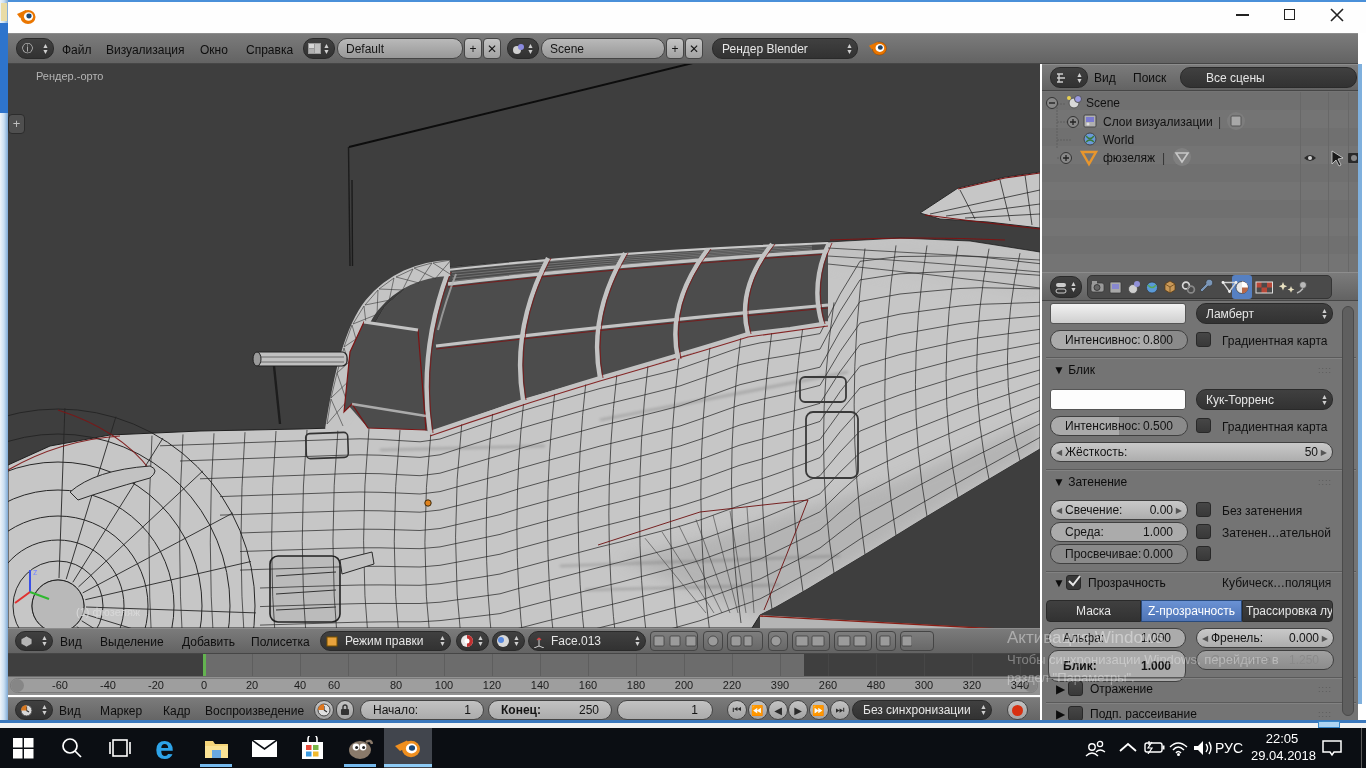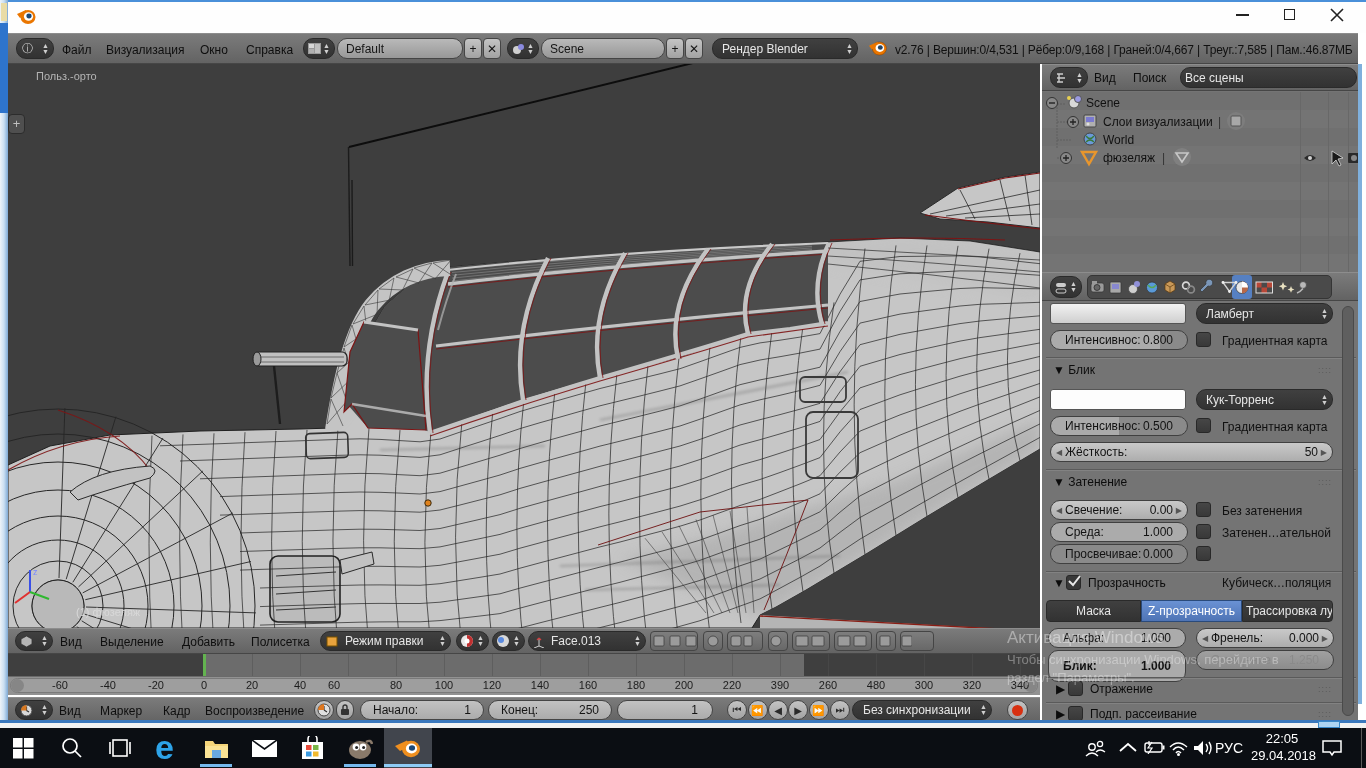--- a/index.html
+++ b/index.html
@@ -71,21 +71,20 @@
     <div class="abs lfield" style="left:541px;top:38px;width:124px;height:21px;padding-left:8px;background:linear-gradient(#b9b9b9,#989898);">Scene</div>
     <div class="abs lfield" style="left:666px;top:38px;width:18px;height:21px;justify-content:center;border-radius:4px;">+</div>
     <div class="abs lfield" style="left:685px;top:38px;width:18px;height:21px;justify-content:center;border-radius:4px;">✕</div>
     <div class="abs dfield" style="left:712px;top:38px;width:146px;height:21px;padding-left:9px;">Рендер Blender<span class="updn">▲<br>▼</span></div>
     <svg class="abs" style="left:868px;top:40px" width="19" height="16" viewBox="0 0 20 17">
 <ellipse cx="12" cy="9" rx="7.5" ry="7" fill="#ea7600" stroke="#7a3c00" stroke-width="0.5"></ellipse>
 <path d="M1,6 L10,2 12,6 4,10 Z" fill="#ea7600"></path>
 <ellipse cx="12.5" cy="8.5" rx="4.6" ry="4.2" fill="#fff"></ellipse>
 <ellipse cx="13" cy="8" rx="2.6" ry="2.4" fill="#26425f"></ellipse>
 </svg>
-    <div class="abs btext" style="left:895px;top:43px;letter-spacing:-0.15px;">v2.76 | Вершин:0/4,531 | Рёбер:0/9,168 | Граней:0/4,667 | Треуг.:7,585 | Пам.:46.87МБ</div>
     <svg class="abs" style="left:8px;top:64px" width="1032" height="564" viewBox="8 64 1032 564">
       <defs>
         <clipPath id="vpclip">
           <rect x="8" y="64" width="1032" height="564"></rect>
         </clipPath>
       </defs>
       <g clip-path="url(#vpclip)">
         <rect x="8" y="64" width="1032" height="564" fill="#3e3e3e"></rect>
         <clipPath id="bodyclip">
           <path d="M8.0,465.0 L50.0,446.0 L110.0,435.0 L200.0,431.0 L300.0,429.0 L332.0,428.0 L345.0,398.0 L360.0,348.0 L385.0,306.0 L415.0,280.0 L450.0,267.0 L520.0,261.0 L600.0,256.0 L690.0,251.0 L770.0,246.0 L828.0,242.0 L900.0,238.0 L970.0,241.0 L1040.0,252.0 L1040.0,449.0 L1040.0,449.0 L986.0,481.0 L926.0,517.0 L866.0,554.0 L806.0,590.0 L776.0,607.0 L760.0,615.0 L752.0,628.0 L8.0,628.0 Z"></path>
@@ -161,21 +160,21 @@
         <rect x="270" y="556" width="70" height="66" rx="8" fill="rgba(0,0,0,0.05)" stroke="#222" stroke-width="1.6"></rect>
         <path d="M276,576 L336,572 M276,594 L336,590 M276,610 L336,607" stroke="#333" stroke-width="1"></path>
         <path d="M340,560 L372,552 374,564 342,574 Z" fill="#c2c2c2" stroke="#2a2a2a" stroke-width="1"></path>
         <circle cx="428" cy="503" r="3.2" fill="#e0821c" stroke="#3a2a10" stroke-width="1"></circle>
         <path d="M30,592 L30,570" stroke="#3a50e8" stroke-width="2"></path>
         <path d="M30,592 L15,603" stroke="#e03030" stroke-width="2"></path>
         <path d="M30,592 L49,599" stroke="#30b830" stroke-width="2"></path>
         <text x="33" y="575" font-size="9" fill="#7a8aff">z</text>
       </g>
     </svg>
-    <div class="abs" style="left:36px;top:70px;font-size:11px;color:#b4b4b4;">Польз.-орто</div>
+    <div class="abs" style="left:36px;top:70px;font-size:11px;color:#b4b4b4;">Рендер.-орто</div>
     <div class="abs" style="left:8px;top:114px;width:17px;height:20px;background:#4f4f4f;border:1px solid #2c2c2c;border-radius:4px;color:#c0c0c0;font-size:13px;text-align:center;line-height:18px;">+</div>
     <div class="abs" style="left:76px;top:606px;font-size:11px;color:#d8d8d8;">(1) фюзеляж</div>
     <div class="abs hdr" style="left:8px;top:628px;width:1032px;height:26px;"></div>
     <div class="abs dfield" style="left:15px;top:631px;width:38px;height:20px;padding-left:4px;">
       <svg width="13" height="12">
         <path d="M6.5,1 L12,4 12,9 6.5,12 1,9 1,4 Z" fill="#b5b5b5" stroke="#333" stroke-width="0.8"></path>
       </svg>
       <span class="updn">▲<br>▼</span>
     </div>
     <div class="abs menu" style="left:60px;top:635px;">Вид</div>
@@ -306,21 +305,21 @@
       <svg width="10" height="12">
         <rect x="1" y="5" width="8" height="6" rx="1" fill="#333"></rect>
         <path d="M3,5 L3,3 A2,2 0 0 1 7,3 L7,5" stroke="#333" stroke-width="1.4" fill="none"></path>
       </svg>
     </div>
     <div class="abs lfield" style="left:360px;top:700px;width:124px;height:20px;background:linear-gradient(#c2c2c2,#ababab);">
       <span style="margin-left:12px;">Начало:</span>
       <span style="margin-left:auto;margin-right:12px;">1</span>
     </div>
     <div class="abs lfield" style="left:488px;top:700px;width:124px;height:20px;background:linear-gradient(#c2c2c2,#ababab);">
-      <span style="margin-left:12px;">Конец:</span>
+      <span style="margin-left:12px;font-weight:bold;">Конец:</span>
       <span style="margin-left:auto;margin-right:12px;">250</span>
     </div>
     <div class="abs lfield" style="left:617px;top:700px;width:96px;height:20px;background:linear-gradient(#c2c2c2,#ababab);">
       <span style="margin-left:auto;margin-right:14px;">1</span>
     </div>
     <div class="abs lfield" style="left:727px;top:700px;width:20px;height:20px;justify-content:center;font-size:10px;color:#2a2a2a;">⏮</div>
     <div class="abs lfield" style="left:748px;top:700px;width:20px;height:20px;justify-content:center;font-size:10px;color:#2a2a2a;">⏪</div>
     <div class="abs lfield" style="left:768px;top:700px;width:20px;height:20px;justify-content:center;font-size:10px;color:#2a2a2a;">◀</div>
     <div class="abs lfield" style="left:788px;top:700px;width:20px;height:20px;justify-content:center;font-size:10px;color:#2a2a2a;">▶</div>
     <div class="abs lfield" style="left:809px;top:700px;width:20px;height:20px;justify-content:center;font-size:10px;color:#2a2a2a;">⏩</div>
@@ -337,21 +336,21 @@
     <div class="abs" style="left:1042px;top:236px;width:316px;height:18px;background:#707070;"></div>
     <div class="abs hdr" style="left:1042px;top:64px;width:316px;height:27px;"></div>
     <div class="abs dfield" style="left:1050px;top:67px;width:38px;height:21px;padding-left:4px;">
       <svg width="13" height="12">
         <path d="M2,2 h6 M2,6 h8 M2,10 h6 M4,2 v8" stroke="#ccc" stroke-width="1.4"></path>
       </svg>
       <span class="updn">▲<br>▼</span>
     </div>
     <div class="abs menu" style="left:1094px;top:71px;">Вид</div>
     <div class="abs menu" style="left:1133px;top:71px;">Поиск</div>
-    <div class="abs dfield" style="left:1180px;top:67px;width:177px;height:21px;padding-left:4px;">Все сцены</div>
+    <div class="abs dfield" style="left:1180px;top:67px;width:177px;height:21px;padding-left:25px;">Все сцены</div>
     <div class="abs" style="left:1300px;top:92px;width:1px;height:180px;background:#686868;"></div>
     <div class="abs" style="left:1328px;top:92px;width:1px;height:180px;background:#686868;"></div>
     <div class="abs" style="left:1348px;top:92px;width:1px;height:180px;background:#686868;"></div>
     <svg class="abs" style="left:1042px;top:92px" width="316" height="90">
       <path d="M15,12 h8 M15,12 v44 M15,30 h14 M15,48 h14 M15,66 h8" stroke="#5f5f5f" stroke-width="1" fill="none" stroke-dasharray="2,1"></path>
       <circle cx="10" cy="11" r="5.5" fill="#888" stroke="#333"></circle>
       <path d="M7,11 h6" stroke="#222" stroke-width="1.4"></path>
       <circle cx="32" cy="11" r="5" fill="#d8d8d8" stroke="#555"></circle>
       <circle cx="36" cy="7" r="3.5" fill="#9a9ae0" stroke="#555"></circle>
       <circle cx="27" cy="6" r="2" fill="#e8d050"></circle>

